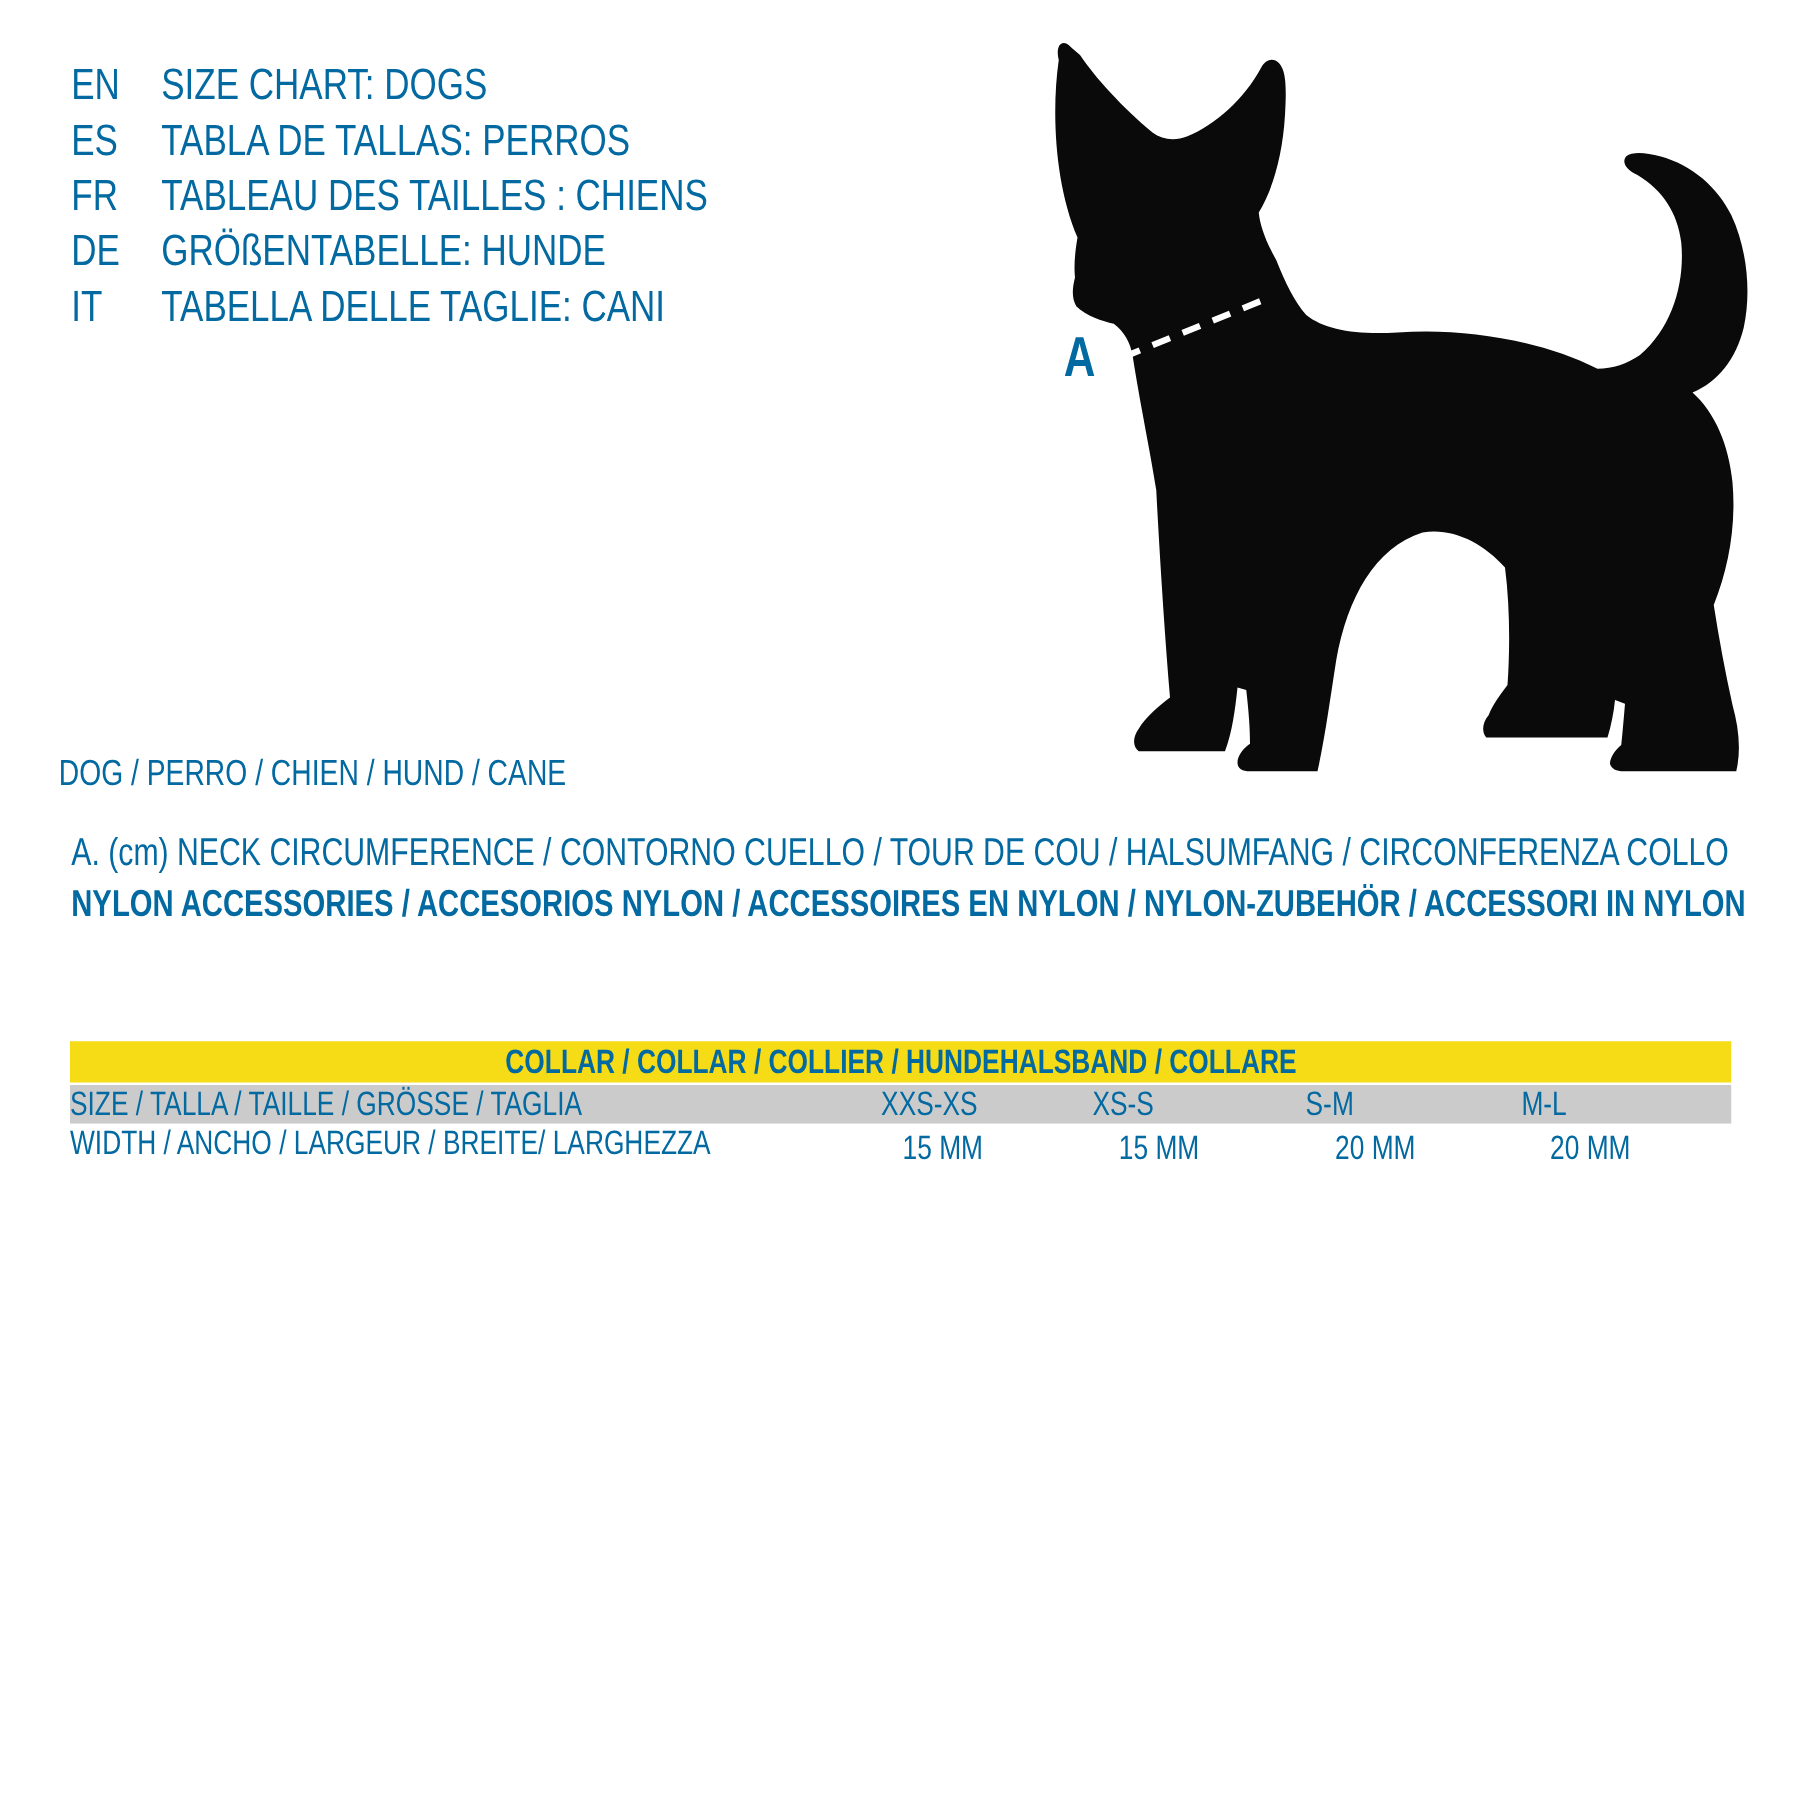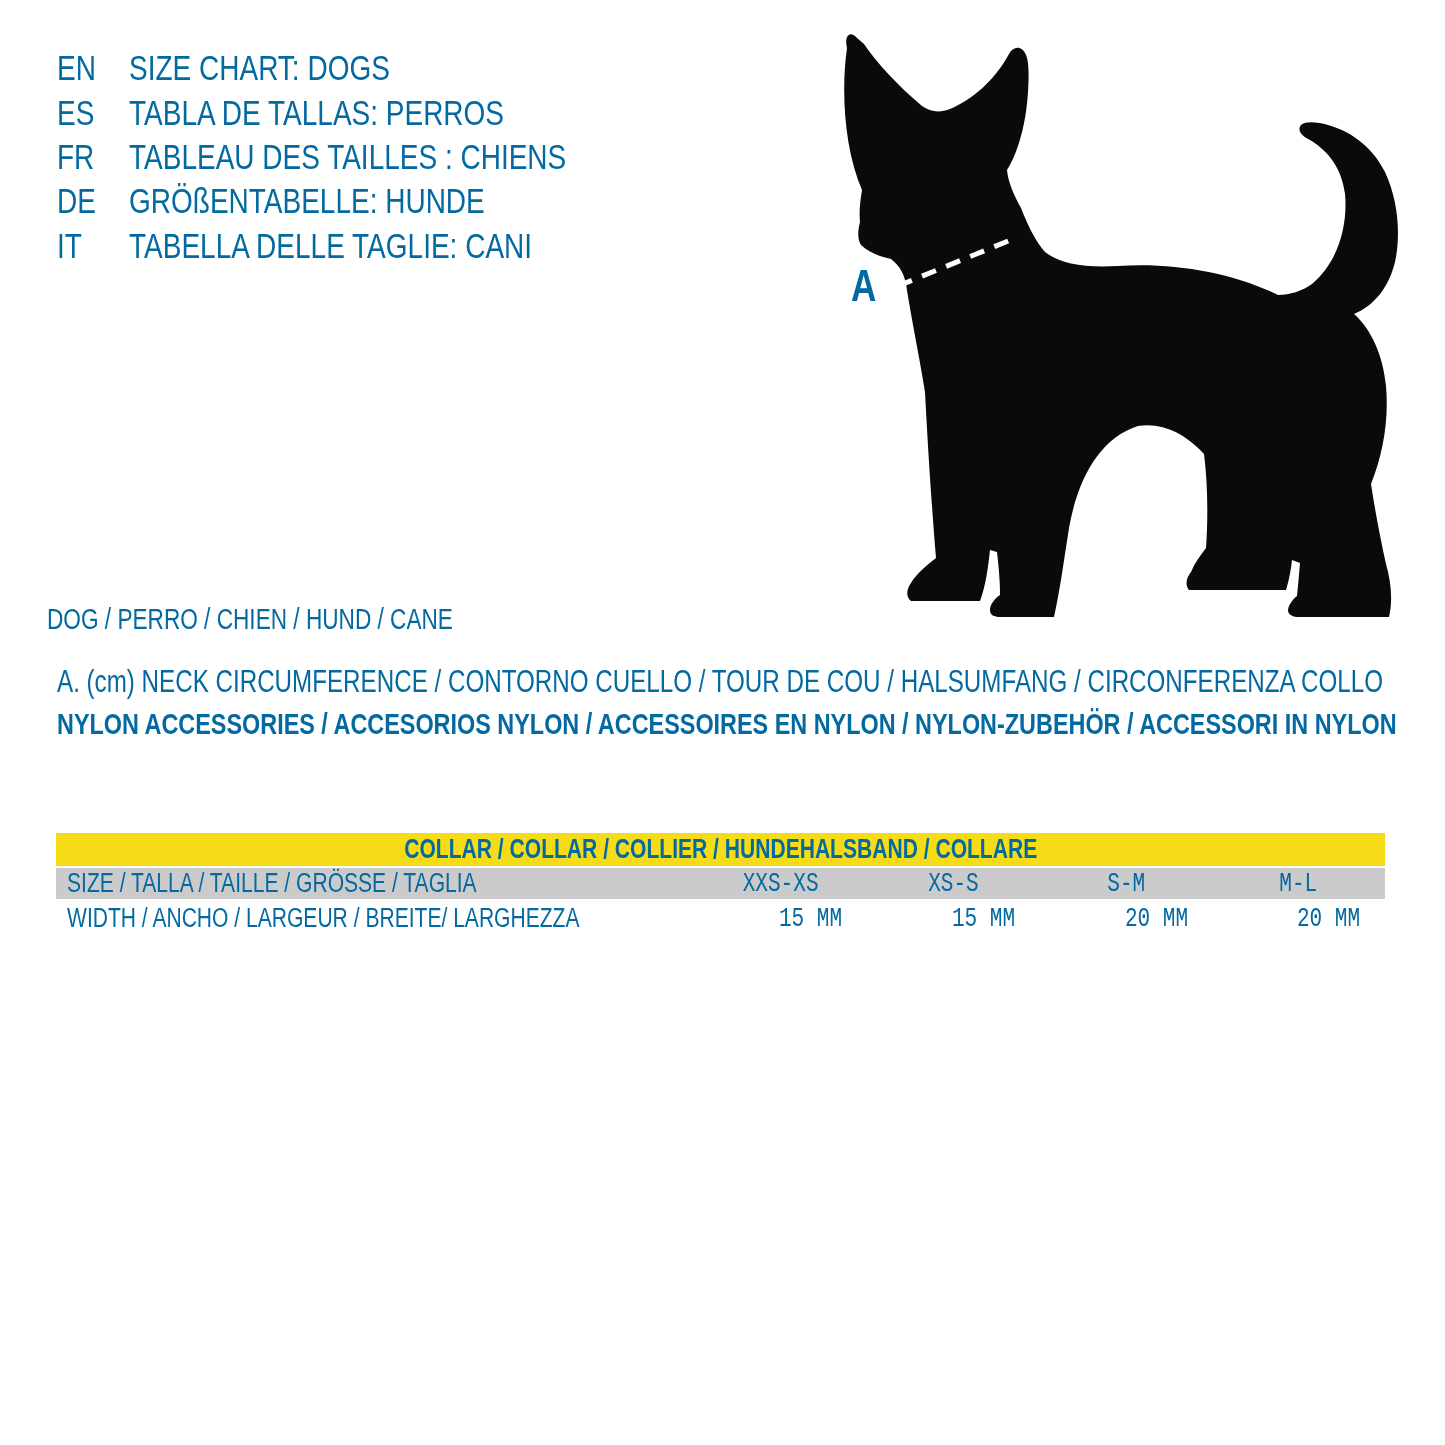--- a/index.html
+++ b/index.html
@@ -41,22 +41,22 @@
   .size-table{position:absolute;left:56px;top:833px;width:1329px;}
   .t-header{
     height:33px;margin-bottom:2px;
     display:flex;align-items:center;justify-content:center;
     font-size:27px;font-weight:bold;
   }
   .t-row{display:flex;align-items:stretch;font-size:27px;}
   .t-row.r0{height:31px;}
   .t-row.r1{height:39px;}
   .t-row.r2{height:34px;}
-  .t-label{flex:0 0 48%;display:flex;align-items:center;padding-left:11px;box-sizing:border-box;}
-  .t-cell{flex:0 0 13%;display:flex;align-items:center;justify-content:center;font-family:Liberation Mono, monospace;}
+  .t-label{flex:0 0 48%;display:flex;align-items:flex-start;padding-left:0;box-sizing:border-box;}
+  .t-cell{flex:0 0 13%;display:flex;align-items:center;}
 </style>
 </head>
 <body>
 
 <div class="page">
 
   <div class="lang-list">
     <div class="lang-row">
       <span class="lang-code">EN</span>
       <span class="lang-title">SIZE CHART: DOGS</span>

